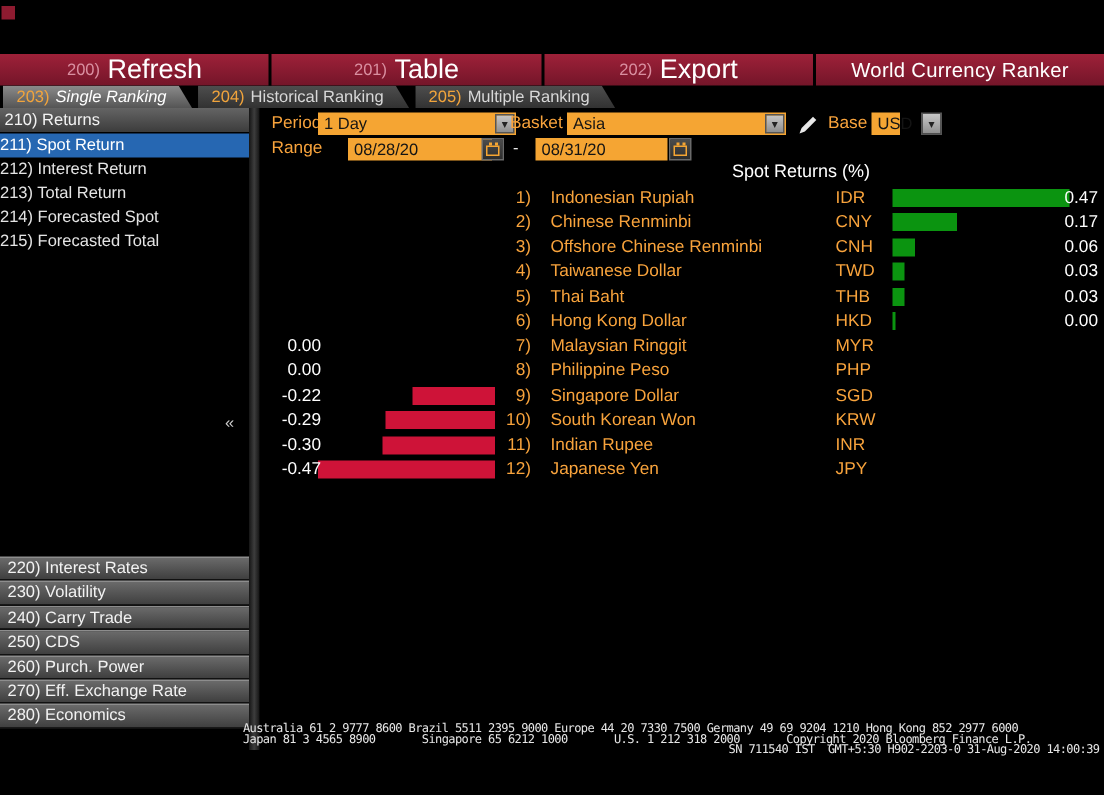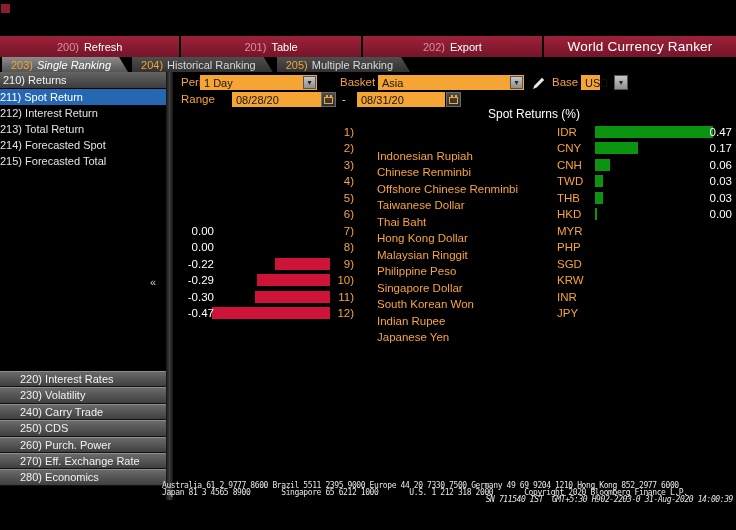--- a/index.html
+++ b/index.html
@@ -11,21 +11,21 @@
   
   #corner-marker { position:absolute; left:1px; top:4px; width:9px; height:9px; background:#8e1b30; }
 
   
   #toolbar { position:absolute; left:0; top:36px; width:736px; height:21px; display:flex; gap:2px; }
   .tbtn {
     flex:1; background:linear-gradient(#9e2139,#741529);
     display:flex; align-items:center; justify-content:center; gap:5px; cursor:pointer;
   }
   .tnum { color:#d98fa0; font-size:11px; }
-  .tlabel { color:#ffffff; font-size:11px; }
+  .tlabel { color:#ffffff; font-size:18px; }
   .title-cell { flex:1.07; background:linear-gradient(#9e2139,#741529); display:flex; align-items:center; justify-content:center; }
   #app-title { color:#fff; font-size:13.5px; letter-spacing:0.2px; }
 
   
   #tabs { position:absolute; left:2px; top:57px; height:15px; display:flex; gap:4px; }
   .tab {
     height:15px; display:flex; align-items:center; gap:4px; padding:0 17px 0 9px;
     background:linear-gradient(#4e4e4e,#323232); cursor:pointer;
     clip-path:polygon(0 0, calc(100% - 9px) 0, 100% 100%, 0 100%);
   }
@@ -40,21 +40,21 @@
     background:linear-gradient(#646464,#3c3c3c); color:#f2f2f2;
     font-size:11px; line-height:16px; padding-left:3px;
   }
   #sb-items { position:absolute; left:0; top:89px; width:166px; }
   .sb-item { height:16px; line-height:16px; color:#e4e4e4; font-size:11px; cursor:pointer; }
   .sb-item.selected { background:#2667b2; color:#fff; }
   #sb-sections { position:absolute; left:0; top:371px; width:166px; }
   .sb-section {
     height:16.4px; line-height:15px; margin-bottom:0px;
     background:linear-gradient(#6a6a6a,#3f3f3f); border-top:1px solid #8d8d8d; border-bottom:1px solid #111;
-    color:#f2f2f2; font-size:11px; padding-left:20px; cursor:pointer;
+    color:#f2f2f2; font-size:11px; padding-left:5px; cursor:pointer;
   }
   #divider { position:absolute; left:166px; top:72px; width:7px; height:428px;
     background:linear-gradient(90deg,#151515,#3d3d3d 50%,#151515); }
   #collapse-handle { position:absolute; left:150px; top:276px; color:#cfcfcf; font-size:11px; cursor:pointer; }
 
   
   .ctl-label { position:absolute; color:#f8a33c; font-size:11.5px; line-height:15px; }
   .field {
     position:absolute; height:15px; background:#f5a533; color:#141414;
     font-size:11px; display:flex; align-items:center; padding-left:4px; cursor:pointer;
@@ -83,33 +83,33 @@
   #pencil-wrap { position:absolute; left:532px; top:76px; width:14px; height:14px; cursor:pointer; }
   #range-sep { position:absolute; color:#e8e8e8; font-size:11px; }
 
   
   #chart-title { position:absolute; left:330px; top:107px; width:250px; text-align:right;
     color:#ffffff; font-size:12px; }
   #rows { position:absolute; left:173px; top:0; right:0; height:340px; }
   .crow { position:absolute; left:0; right:0; height:16px; }
   .cv { position:absolute; font-size:11.5px; line-height:16px; color:#fff; }
   .rank { left:148px; width:33px; text-align:right; color:#f8a33c; }
-  .name { left:204px; color:#f8a33c; white-space:nowrap;margin-top:24px; }
+  .name { left:194px; color:#f8a33c; white-space:nowrap; }
   .code { left:384px; color:#f8a33c; }
   .pos-bar { position:absolute; left:422px; top:2px; height:12px; background:#0b9410; }
   .neg-bar { position:absolute; right:406px; top:2px; height:12px; background:#ce1338; }
   .pos-val { right:4px; width:42px; text-align:right; }
   .neg-val { left:2px; width:39px; text-align:right; }
 
   
   .status { position:absolute; color:#e6e6e6; font-size:8px; line-height:8px;
     font-family:"DejaVu Sans Mono", monospace; white-space:pre; letter-spacing:-0.4px; }
   #st1 { left:162px; top:482px; }
   #st2 { left:162px; top:489px; }
-  #st3 { right:3px; top:496px; text-align:right;font-style:italic; }
+  #st3 { right:3px; top:496px; text-align:right; }
 </style>
 </head>
 <body>
 
 <div id="screen">
   <div id="corner-marker"></div>
 
   <div id="toolbar">
 
     <div class="tbtn">
@@ -158,21 +158,21 @@
       <div class="sb-section">240) Carry Trade</div>
       <div class="sb-section">250) CDS</div>
       <div class="sb-section">260) Purch. Power</div>
       <div class="sb-section">270) Eff. Exchange Rate</div>
       <div class="sb-section">280) Economics</div>
     </div>
   <div id="divider"></div>
   <div id="collapse-handle">«</div>
 
   <div class="ctl-label" style="left:181px;top:75px">Period</div>
-  <div class="field" style="left:200px;top:75px;width:117px">
+  <div class="field" style="left:212px;top:75px;width:132px">
     <span class="val">1 Day</span>
     <span class="dd"></span>
   </div>
   <div class="ctl-label" style="left:340px;top:75px">Basket</div>
   <div class="field" style="left:378px;top:75px;width:146px">
     <span class="val">Asia</span>
     <span class="dd"></span>
   </div>
   <div id="pencil-wrap">
     <svg width="14" height="14" viewBox="0 0 14 14">

